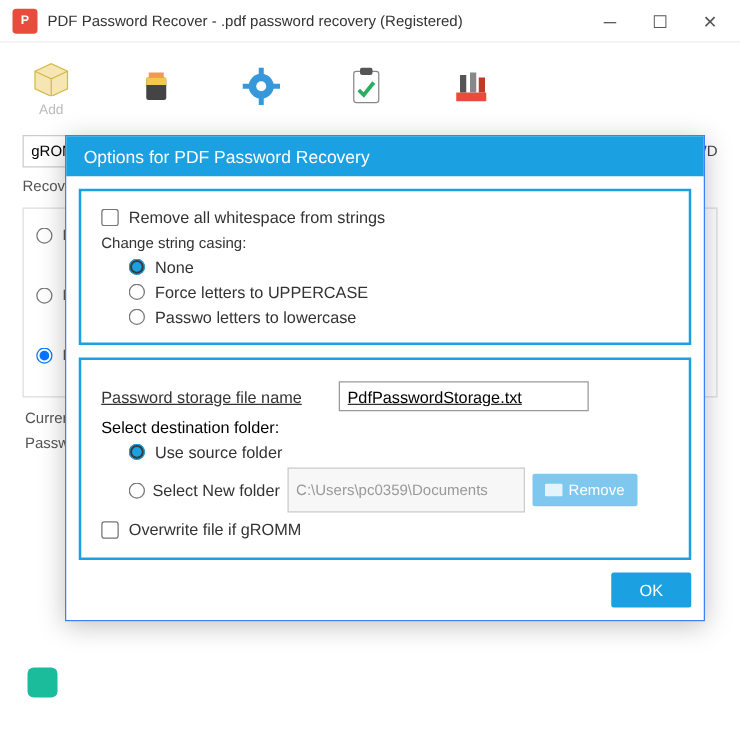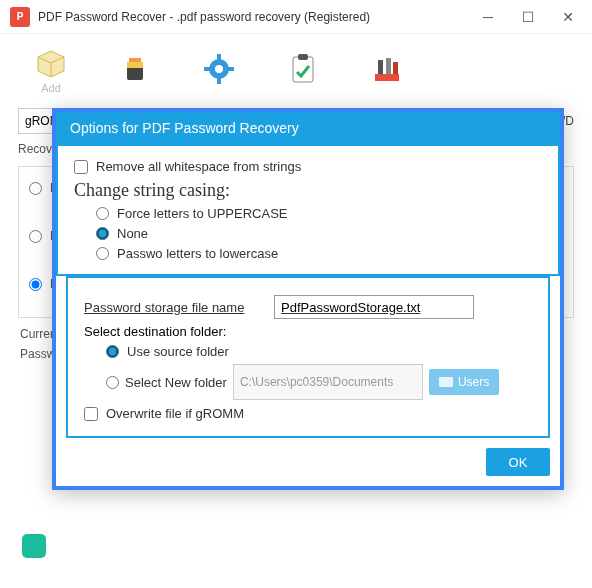--- a/index.html
+++ b/index.html
@@ -4,47 +4,47 @@
 <style>
 * { box-sizing: border-box; margin: 0; padding: 0; }
 body { font-family: "Segoe UI", Tahoma, sans-serif; font-size: 13px; background: #fff; width: 592px; height: 588px; overflow: hidden; position: relative; }
 
 .titlebar { height: 34px; display: flex; align-items: center; padding: 0 4px 0 10px; background: #fff; border-bottom: 1px solid #eee; }
 .titlebar .app-icon { width: 20px; height: 20px; background: #e74c3c; border-radius: 3px; display: flex; align-items: center; justify-content: center; color: #fff; font-size: 10px; font-weight: bold; margin-right: 8px; }
 .titlebar .title { flex: 1; font-size: 12px; color: #333; }
 .titlebar .win-controls { display: flex; }
 .titlebar .win-btn { width: 40px; height: 30px; display: flex; align-items: center; justify-content: center; color: #555; font-size: 14px; }
 
-.toolbar { height: 70px; display: flex; align-items: center; padding: 6px 24px; gap: 50px; margin-left: 10px; }
+.toolbar { height: 70px; display: flex; align-items: center; padding: 6px 24px; gap: 50px; }
 .tb-item { display: flex; flex-direction: column; align-items: center; gap: 3px; }
 .tb-icon { width: 34px; height: 34px; display: flex; align-items: center; justify-content: center; }
 .tb-label { font-size: 11px; color: #bbb; }
 
 .bg-row { display: flex; padding: 4px 18px; gap: 8px; align-items: center; }
 .bg-input { border: 1px solid #ccc; height: 26px; padding: 2px 6px; font-size: 12px; }
 .bw1 { flex: 1; }
 .pwd-lbl { font-size: 12px; color: #444; }
 
 .label-row { padding: 4px 18px; font-size: 12px; color: #555; }
 
 .fieldset { border: 1px solid #ddd; margin: 6px 18px; padding: 10px; }
 .radio-line { display: flex; align-items: center; gap: 6px; margin: 4px 0; font-size: 12px; color: #555; }
 .radio-line input { margin-right: 2px; }
 .subline { color: #888; font-size: 11px; margin-left: 24px; }
 
 .bottom-lbl { padding: 3px 20px; font-size: 12px; color: #555; }
 .chat-icon { position: absolute; bottom: 30px; left: 22px; width: 24px; height: 24px; background: #1abc9c; border-radius: 5px; }
 
 
-.modal { position: absolute; left: 52px; top: 108px; width: 512px; background: #fff; border: 4px solid #3b82f6; box-shadow: 0 4px 20px rgba(0,0,0,.25); }
+.modal { position: absolute; left: 52px; top: 108px; width: 512px; background: #fff; border: 1px solid #3b82f6; box-shadow: 0 4px 20px rgba(0,0,0,.25); }
 .modal-title { background: #1ba0e1; color: #fff; padding: 8px 14px; font-size: 14px; }
-.panel { border: 2px solid #1ba0e1; padding: 8px 16px; }
+.panel { border: 2px solid #1ba0e1; margin: 10px; padding: 8px 16px; }
 .panel2 { border: 2px solid #1ba0e1; margin: 0 10px 10px 10px; padding: 12px 16px 10px 16px; }
 .check-line, .radio-opt { display: flex; align-items: center; gap: 8px; font-size: 13px; color: #333; margin: 5px 0; }
-.panel .sub-title { font-size: 18px; color: #333; margin: 6px 0 4px 0; font-family: Liberation Serif, serif; }
+.panel .sub-title { font-size: 12px; color: #333; margin: 6px 0 4px 0; }
 .radio-group { margin-left: 22px; }
 .radio-opt input[type=radio] { accent-color: #1ba0e1; }
 .check-line input[type=checkbox] { width: 14px; height: 14px; }
 
 .form-line { display: flex; align-items: center; gap: 10px; margin: 5px 0; font-size: 13px; color: #333; text-decoration: underline; }
 .form-line .lbl { width: 180px; }
 .text-input { border: 1px solid #999; height: 24px; padding: 2px 6px; font-size: 13px; width: 200px; }
 .folder-input { border: 1px solid #ccc; background: #f7f7f7; color: #999; height: 36px; padding: 2px 6px; font-size: 12px; width: 190px; }
 .browse-btn { background: #7ec8f0; color: #fff; border: none; height: 26px; padding: 0 10px; font-size: 12px; border-radius: 2px; display: flex; align-items: center; gap: 5px; }
 .browse-btn .ficon { width: 14px; height: 10px; background: #fff; opacity: .8; border-radius: 1px; }
@@ -165,26 +165,26 @@
   <div class="modal-title">Options for PDF Password Recovery</div>
 
   <div class="panel">
     <label class="check-line">
       <input type="checkbox" style="">
       <span>Remove all whitespace from strings</span>
     </label>
     <div class="sub-title">Change string casing:</div>
     <div class="radio-group">
       <label class="radio-opt">
+        <input type="radio" name="casing" checked="" style="">
+        <span>None</span>
+      </label>
+      <label class="radio-opt">
         <input type="radio" name="casing" style="">
         <span>Force letters to UPPERCASE</span>
-      </label>
-      <label class="radio-opt">
-        <input type="radio" name="casing" checked="" style="">
-        <span>None</span>
       </label>
       <label class="radio-opt">
         <input type="radio" name="casing" style="">
         <span>Passwo letters to lowercase</span>
       </label>
     </div>
   </div>
 
   <div class="panel2">
     <div class="form-line">
@@ -196,21 +196,21 @@
       <label class="radio-opt">
         <input type="radio" name="dest" checked="" style="">
         <span>Use source folder</span>
       </label>
       <div class="radio-opt" style="gap:6px;">
         <input type="radio" name="dest" style="">
         <span>Select New folder</span>
         <input class="folder-input" readonly="" value="C:\Users\pc0359\Documents" style="">
         <button class="browse-btn">
           <span class="ficon"></span>
-          <span>Users</span>
+          <span>Remove</span>
         </button>
       </div>
     </div>
     <label class="check-line" style="margin-top:6px">
       <input type="checkbox" style="">
       <span>Overwrite file if gROMM</span>
     </label>
   </div>
 
   <div class="ok-row">

